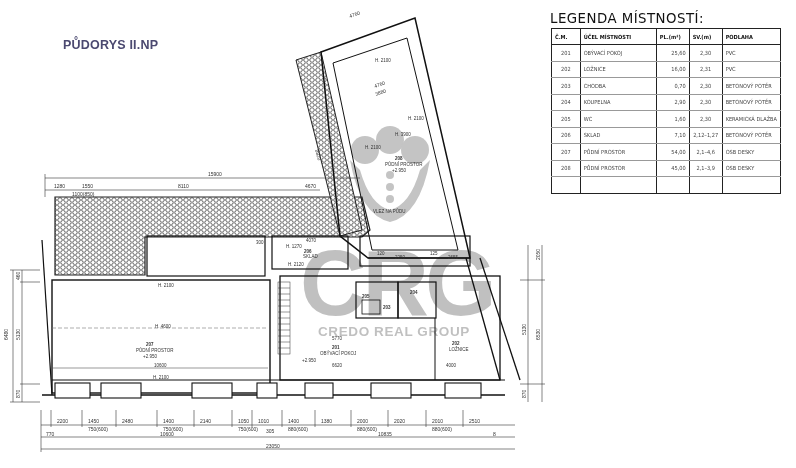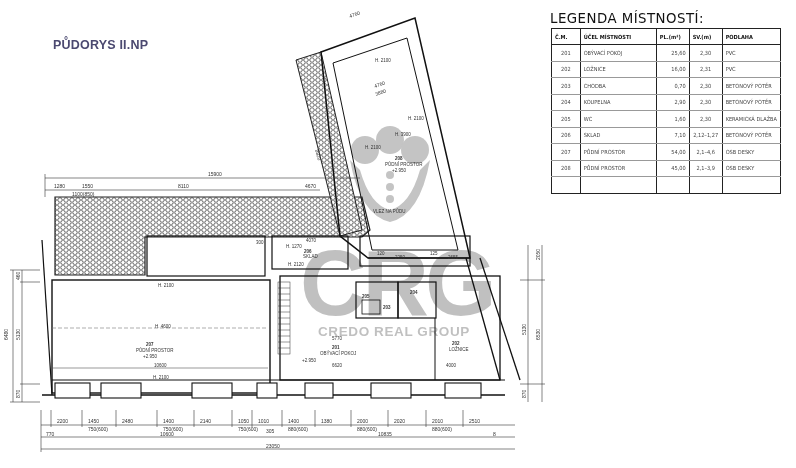--- a/index.html
+++ b/index.html
@@ -1,17 +1,17 @@
 <!DOCTYPE html>
 <html><head>
 <meta charset="utf-8">
 <style>
   html,body{margin:0;padding:0;background:#fff;}
   body{width:796px;height:468px;position:relative;overflow:hidden;font-family:"Liberation Sans",sans-serif;}
-  .title{position:absolute;left:53px;top:38px;font-size:12.5px;font-weight:bold;color:#4b4970;letter-spacing:0.2px;}
+  .title{position:absolute;left:63px;top:38px;font-size:12.5px;font-weight:bold;color:#4b4970;letter-spacing:0.2px;}
   .legend-title{position:absolute;left:550px;top:10px;font-family:"DejaVu Sans",sans-serif;font-size:14.5px;color:#111;letter-spacing:0.5px;transform:scaleX(0.92);transform-origin:left;}
   table.legend{position:absolute;left:551px;top:28px;border-collapse:collapse;width:230px;font-family:"DejaVu Sans Condensed","DejaVu Sans",sans-serif;font-size:5.6px;color:#444;}
   table.legend th, table.legend td{border-left:1.2px solid #222;border-right:1.2px solid #222;border-bottom:0.8px solid #999;height:15.5px;padding:0 3px;white-space:nowrap;}
   table.legend th{border-bottom:1.2px solid #222;border-top:1.2px solid #222;height:15px;font-weight:bold;color:#111;text-align:left;}
   table.legend tr:last-child td{border-bottom:1.2px solid #222;}
   table.legend td.num{text-align:right;}
   table.legend td.c{text-align:center;}
   svg.plan{position:absolute;left:0;top:0;}
   .dim{font-family:"Liberation Sans",sans-serif;font-size:5px;fill:#333;}
   .lbl{font-family:"Liberation Sans",sans-serif;font-size:4.5px;fill:#333;}

